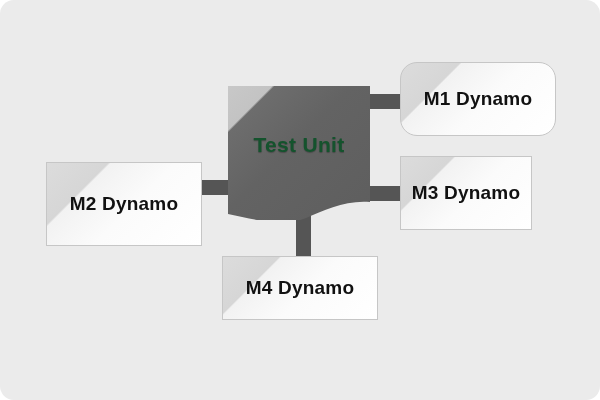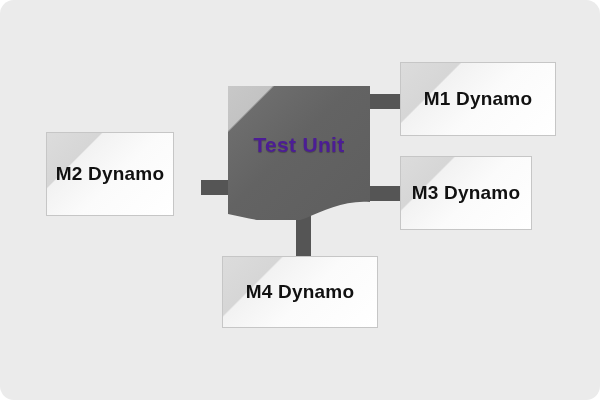--- a/index.html
+++ b/index.html
@@ -57,21 +57,21 @@
         #5e5e5e 100%);
     -webkit-clip-path: path("M0,0 L142,0 L142,116 C118,114 96,124 78,132 C56,141 28,134 0,128 Z");
     clip-path: path("M0,0 L142,0 L142,116 C118,114 96,124 78,132 C56,141 28,134 0,128 Z");
   }
   #test-unit .tu-label {
     position: absolute;
     left: 0;
     top: 48px;
     width: 142px;
     text-align: center;
-    color: #4c1d95;
+    color: #14532d;
     font-size: 21px;
     font-weight: bold;
     letter-spacing: 0.3px;
     line-height: 1;
     text-shadow: 0 1px 1px rgba(0,0,0,0.25);
   }
 
   
   .dynamo {
     position: absolute;
@@ -89,24 +89,24 @@
   }
   .dynamo .dyn-label {
     color: #111111;
     font-size: 19px;
     font-weight: bold;
     letter-spacing: 0.2px;
     line-height: 1;
     padding-bottom: 1px;
   }
 
-  #dynamo-m1 { left: 400px; top: 62px;  width: 156px; height: 74px; }
+  #dynamo-m1 { left: 400px; top: 62px;  width: 156px; height: 74px; border-radius: 17px; }
   #dynamo-m3 { left: 400px; top: 156px; width: 132px; height: 74px; }
-  #dynamo-m2 { left: 46px;  top: 132px; width: 128px; height: 84px; }
-  #dynamo-m4 { left: 222px; top: 256px; width: 156px; height: 72px; }
+  #dynamo-m2 { left: 46px;  top: 162px; width: 156px; height: 84px; }
+  #dynamo-m4 { left: 222px; top: 256px; width: 156px; height: 64px; }
 
   
   #conn-m1 { left: 369px; top: 94px;  width: 32px; height: 15px; }
   #conn-m3 { left: 369px; top: 186px; width: 32px; height: 15px; }
   #conn-m2 { left: 201px; top: 180px; width: 29px; height: 15px; }
   #conn-m4 { left: 296px; top: 212px; width: 15px; height: 46px; }
 </style>
 </head>
 <body>
 

